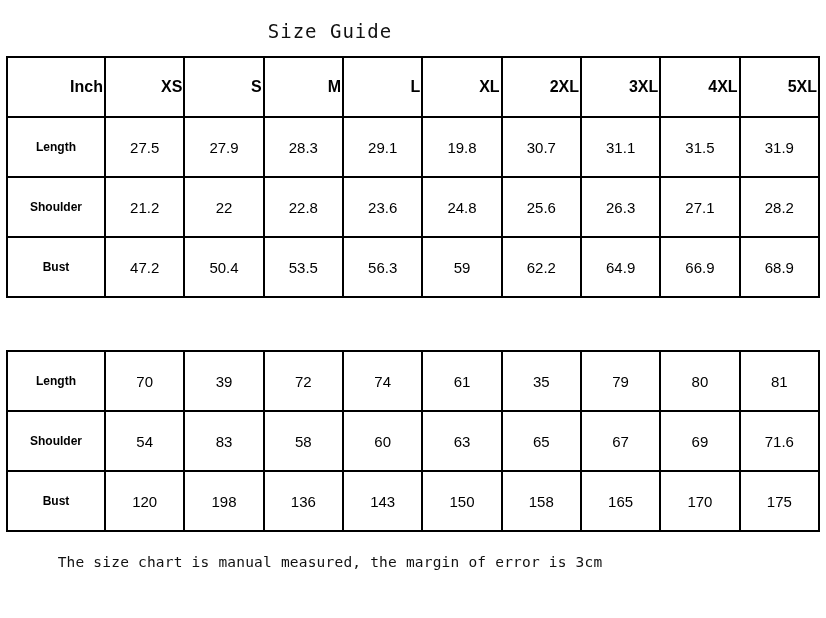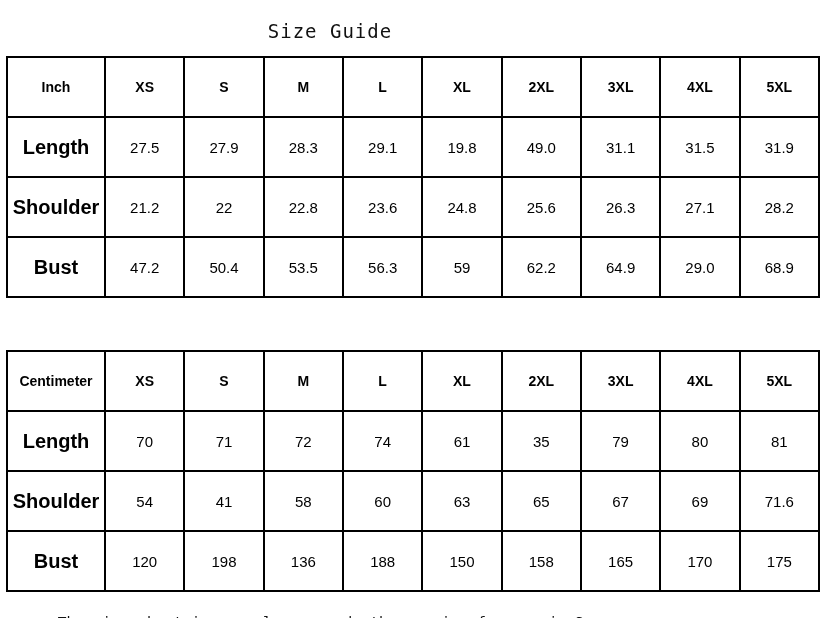--- a/index.html
+++ b/index.html
@@ -38,25 +38,26 @@
   table.size-table td {
     border: 2px solid #000000;
     height: 56px;
     text-align: center;
     vertical-align: middle;
     font-size: 15px;
     color: #000;
   }
   table.size-table tr.header-row td {
     font-weight: bold;
-    font-size: 14px;
+    font-size: 16px;
+    text-align: right;
   }
   table.size-table td.row-label {
     font-weight: bold;
-    font-size: 20px;
+    font-size: 12px;
   }
   table.size-table td.unit-label {
     font-weight: bold;
     font-size: 16px;
   }
   col.label-col { width: 98px; }
   .gap {
     height: 52px;
   }
   .footnote {
@@ -101,21 +102,21 @@
         <td>4XL</td>
         <td>5XL</td>
       </tr>
       <tr>
         <td class="row-label">Length</td>
         <td>27.5</td>
         <td>27.9</td>
         <td>28.3</td>
         <td>29.1</td>
         <td>19.8</td>
-        <td>49.0</td>
+        <td>30.7</td>
         <td>31.1</td>
         <td>31.5</td>
         <td>31.9</td>
       </tr>
       <tr>
         <td class="row-label">Shoulder</td>
         <td>21.2</td>
         <td>22</td>
         <td>22.8</td>
         <td>23.6</td>
@@ -127,21 +128,21 @@
       </tr>
       <tr>
         <td class="row-label">Bust</td>
         <td>47.2</td>
         <td>50.4</td>
         <td>53.5</td>
         <td>56.3</td>
         <td>59</td>
         <td>62.2</td>
         <td>64.9</td>
-        <td>29.0</td>
+        <td>66.9</td>
         <td>68.9</td>
       </tr>
     </tbody>
   </table>
 
   <div class="gap"></div>
 
   <table class="size-table">
     <colgroup>
       <col class="label-col">
@@ -149,62 +150,50 @@
         <col>
         <col>
         <col>
         <col>
         <col>
         <col>
         <col>
         <col>
     </colgroup>
     <tbody>
-      <tr class="header-row">
-        <td class="unit-label">Centimeter</td>
-        <td>XS</td>
-        <td>S</td>
-        <td>M</td>
-        <td>L</td>
-        <td>XL</td>
-        <td>2XL</td>
-        <td>3XL</td>
-        <td>4XL</td>
-        <td>5XL</td>
-      </tr>
       <tr>
         <td class="row-label">Length</td>
         <td>70</td>
-        <td>71</td>
+        <td>39</td>
         <td>72</td>
         <td>74</td>
         <td>61</td>
         <td>35</td>
         <td>79</td>
         <td>80</td>
         <td>81</td>
       </tr>
       <tr>
         <td class="row-label">Shoulder</td>
         <td>54</td>
-        <td>41</td>
+        <td>83</td>
         <td>58</td>
         <td>60</td>
         <td>63</td>
         <td>65</td>
         <td>67</td>
         <td>69</td>
         <td>71.6</td>
       </tr>
       <tr>
         <td class="row-label">Bust</td>
         <td>120</td>
         <td>198</td>
         <td>136</td>
-        <td>188</td>
+        <td>143</td>
         <td>150</td>
         <td>158</td>
         <td>165</td>
         <td>170</td>
         <td>175</td>
       </tr>
     </tbody>
   </table>
 
   <div class="footnote">The size chart is manual measured, the margin of error is 3cm</div>

